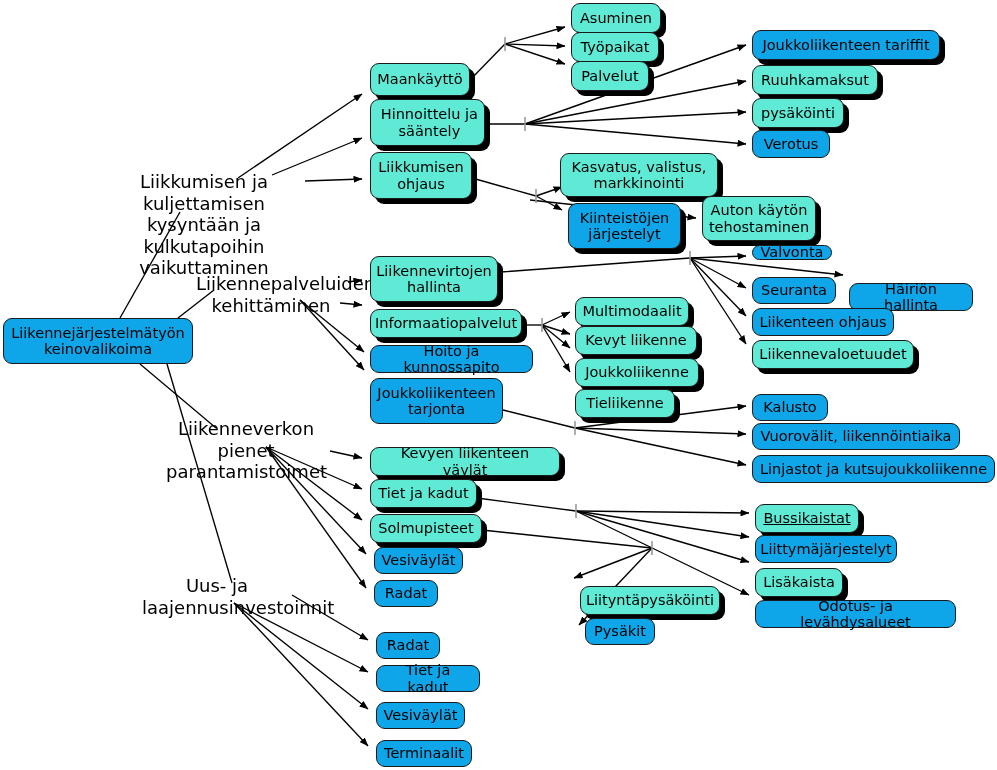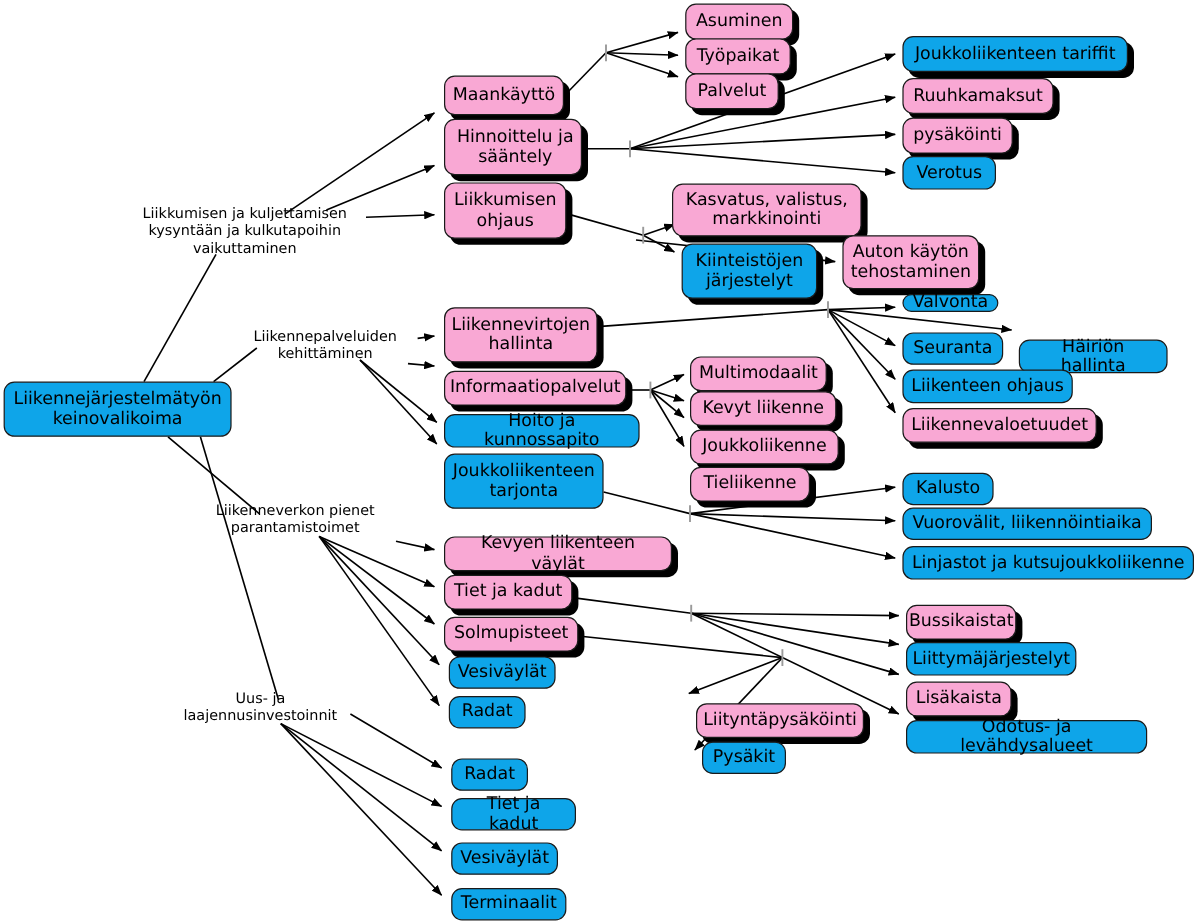--- a/index.html
+++ b/index.html
@@ -32,26 +32,26 @@
     align-items: center;
     justify-content: center;
     text-align: center;
     font-size: 14.5px;
     line-height: 1.12;
     color: #000000;
     padding: 1px 6px;
     white-space: pre-line;
     z-index: 3;
   }
-  .node.blue   { background: #f9a8d4; }
+  .node.blue   { background: #5eead4; }
   .node.light  { background: #0ea5e9; }
   .node.shadow { box-shadow: 5px 5px 0 0 #000000; }
   .label {
     position: absolute;
-    font-size: 12px;
+    font-size: 18px;
     line-height: 1.2;
     color: #000000;
     text-align: center;
     white-space: pre-line;
     z-index: 3;
   }
 </style>
 </head>
 <body>
 
@@ -178,21 +178,21 @@
       <div class="node blue shadow" style="left: 575px; top: 358px; width: 124px; height: 29px;"><span>Joukkoliikenne</span></div>
       <div class="node blue shadow" style="left: 575px; top: 389px; width: 100px; height: 29px;"><span>Tieliikenne</span></div>
       <div class="node light" style="left: 752px; top: 394px; width: 76px; height: 27px;"><span>Kalusto</span></div>
       <div class="node light" style="left: 752px; top: 423px; width: 208px; height: 27px;"><span>Vuorovälit, liikennöintiaika</span></div>
       <div class="node light" style="left: 752px; top: 455px; width: 243px; height: 28px;"><span>Linjastot ja kutsujoukkoliikenne</span></div>
       <div class="node blue shadow" style="left: 370px; top: 447px; width: 190px; height: 29px;"><span>Kevyen liikenteen väylät</span></div>
       <div class="node blue shadow" style="left: 370px; top: 479px; width: 107px; height: 29px;"><span>Tiet ja kadut</span></div>
       <div class="node blue shadow" style="left: 370px; top: 514px; width: 112px; height: 29px;"><span>Solmupisteet</span></div>
       <div class="node light" style="left: 374px; top: 547px; width: 89px; height: 27px;"><span>Vesiväylät</span></div>
       <div class="node light" style="left: 374px; top: 580px; width: 64px; height: 27px;"><span>Radat</span></div>
-      <div class="node blue shadow" style="left: 755px; top: 504px; width: 92px; height: 29px;"><span>Bussikaistat</span></div>
+      <div class="node blue shadow" style="left: 755px; top: 504px; width: 104px; height: 29px; text-decoration: underline;"><span>Bussikaistat</span></div>
       <div class="node light" style="left: 755px; top: 535px; width: 142px; height: 28px;"><span>Liittymäjärjestelyt</span></div>
       <div class="node blue shadow" style="left: 755px; top: 568px; width: 88px; height: 29px;"><span>Lisäkaista</span></div>
       <div class="node light" style="left: 755px; top: 600px; width: 201px; height: 28px;"><span>Odotus- ja levähdysalueet</span></div>
       <div class="node blue shadow" style="left: 580px; top: 586px; width: 140px; height: 29px;"><span>Liityntäpysäköinti</span></div>
       <div class="node light" style="left: 585px; top: 618px; width: 70px; height: 27px;"><span>Pysäkit</span></div>
       <div class="node light" style="left: 376px; top: 632px; width: 64px; height: 27px;"><span>Radat</span></div>
       <div class="node light" style="left: 376px; top: 665px; width: 104px; height: 27px;"><span>Tiet ja kadut</span></div>
       <div class="node light" style="left: 376px; top: 702px; width: 89px; height: 27px;"><span>Vesiväylät</span></div>
       <div class="node light" style="left: 376px; top: 740px; width: 96px; height: 27px;"><span>Terminaalit</span></div>
     </div>

